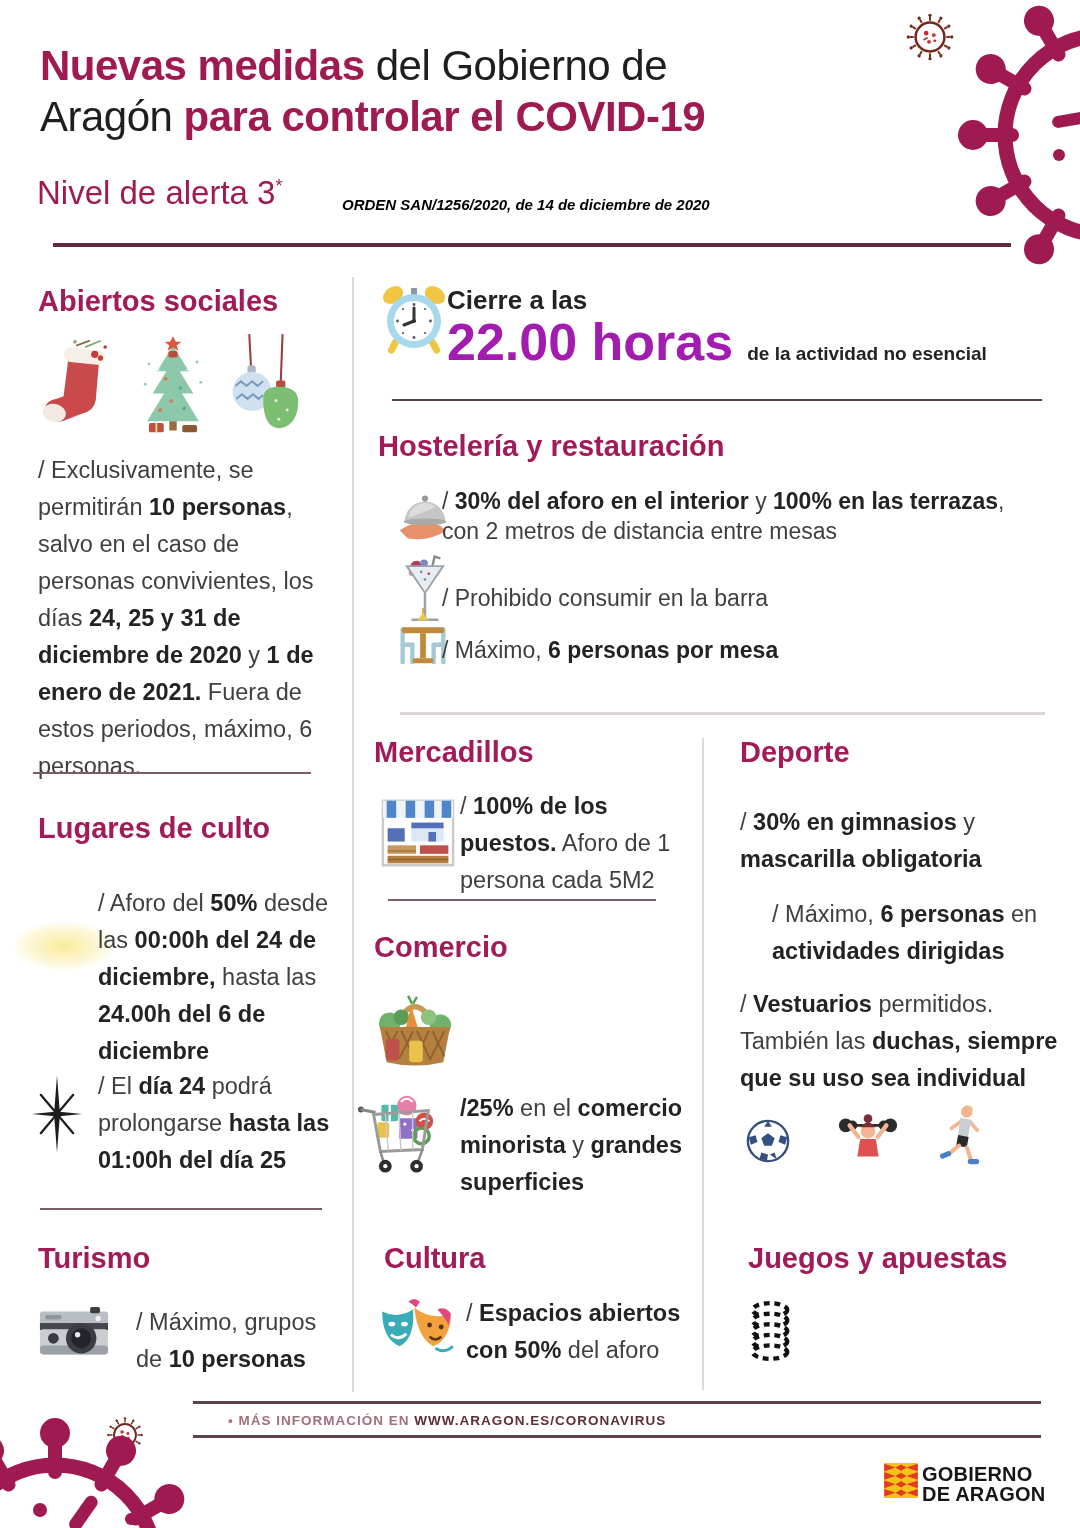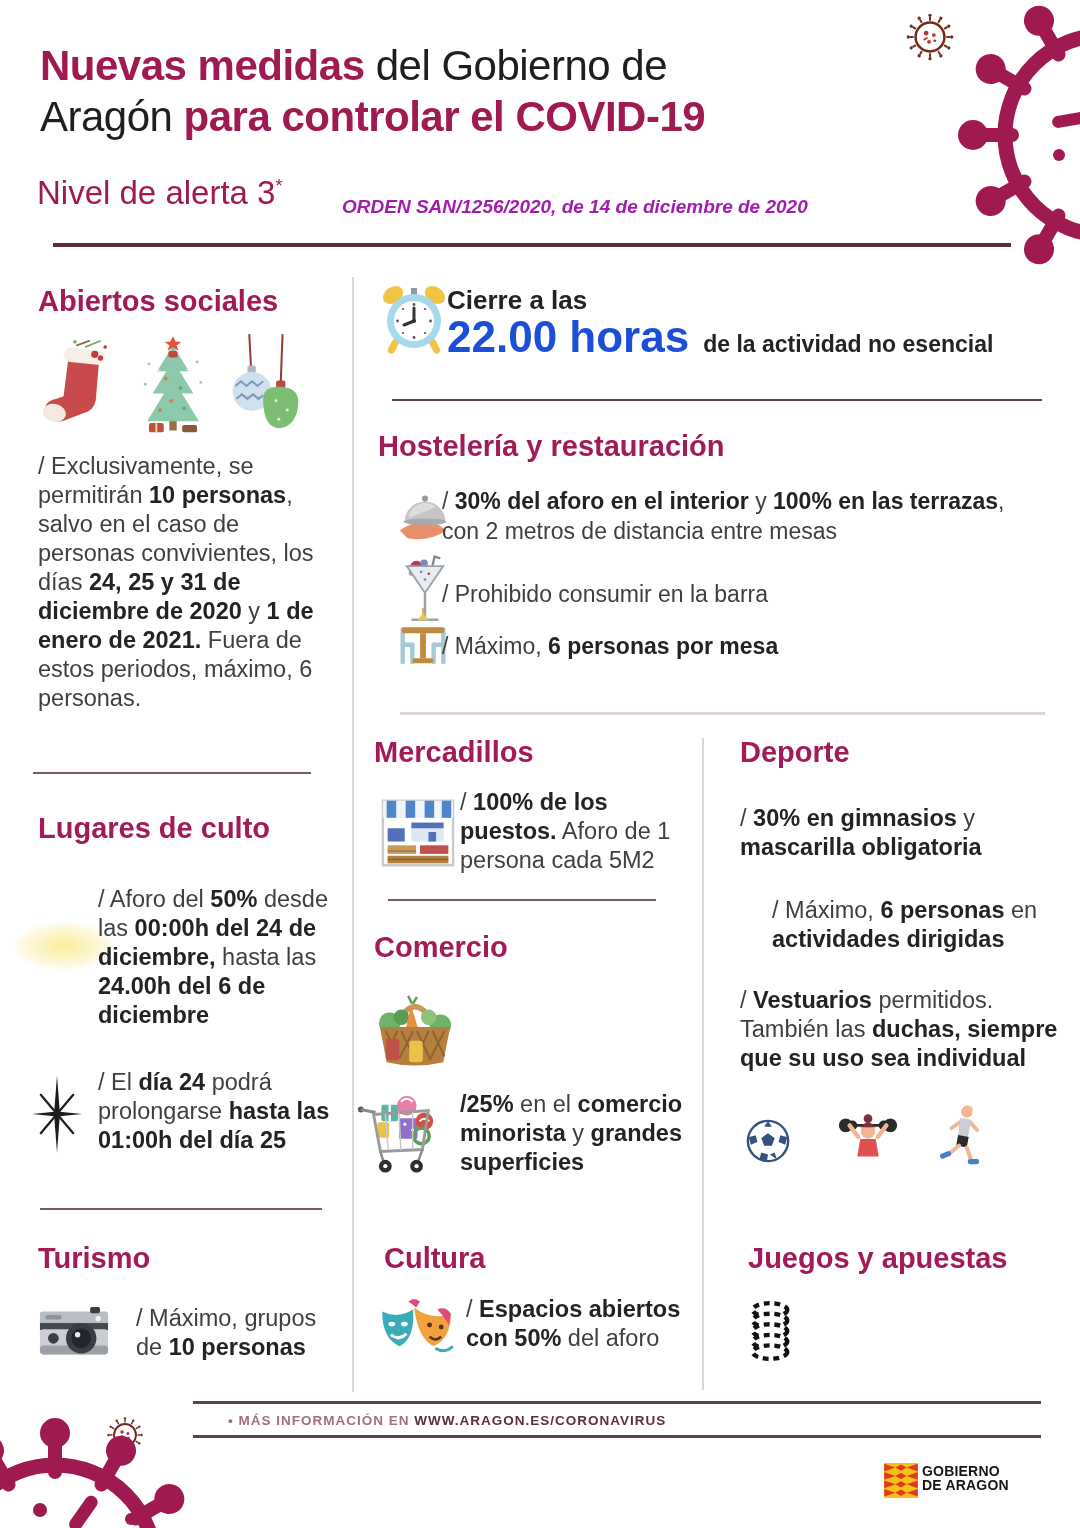--- a/index.html
+++ b/index.html
@@ -5,34 +5,34 @@
   html,body{margin:0;padding:0;background:#fff;}
   .page{position:relative;width:1080px;height:1528px;background:#ffffff;overflow:hidden;
         font-family:"Liberation Sans",sans-serif;color:#3f3f3f;}
   .abs{position:absolute;}
   
   .title{font-size:42px;line-height:1.22;font-weight:700;letter-spacing:-0.5px;}
   .title .acc{color:#A01A52;font-weight:700;}
   .title .lt{color:#1e1e1e;font-weight:400;}
   .alert{font-size:33px;font-weight:400;color:#A01A52;}
   .alert sup{font-size:18px;}
-  .order{font-size:19px;font-style:italic;font-weight:600;color:#a21caf;}
+  .order{font-size:15px;font-style:italic;font-weight:600;color:#000000;}
   .sec-title{font-size:29px;font-weight:700;color:#A21A57;}
-  .body-txt{font-size:23.5px;line-height:29px;color:#3f3f3f;}
+  .body-txt{font-size:23.5px;line-height:37px;color:#3f3f3f;}
   .body-txt .b{font-weight:700;color:#232323;}
   .closure-prefix{font-size:26px;font-weight:700;color:#232323;}
-  .closure-time{font-size:44px;font-weight:700;color:#1d4ed8;}
-  .closure-suffix{font-size:23px;font-weight:700;color:#232323;margin-left:14px;}
+  .closure-time{font-size:52px;font-weight:700;color:#a21caf;}
+  .closure-suffix{font-size:19px;font-weight:700;color:#232323;margin-left:14px;}
   .rule{background:#5d2840;}
   .rule-soft{background:#7d5b66;}
   .rule-light{background:#dfd4d8;}
   .vline{background:#d9d9d9;}
   .footer-note{font-size:13.5px;letter-spacing:1px;color:#a2707d;font-weight:600;}
   .footer-note .url{font-weight:700;color:#5d3038;margin-top:9px;}
-  .gov-text{font-size:14px;font-weight:700;line-height:1.02;color:#161616;letter-spacing:0.2px;}
+  .gov-text{font-size:20px;font-weight:700;line-height:1.02;color:#161616;letter-spacing:0.2px;}
   .baseline-row{display:flex;align-items:baseline;}
 </style>
 </head>
 <body>
 
 <svg width="0" height="0" style="position:absolute" aria-hidden="true">
   <defs>
     <g id="bigvirus">
       <circle cx="150" cy="150" r="100" fill="none" stroke="currentColor" stroke-width="15"></circle>
       <g fill="currentColor">

